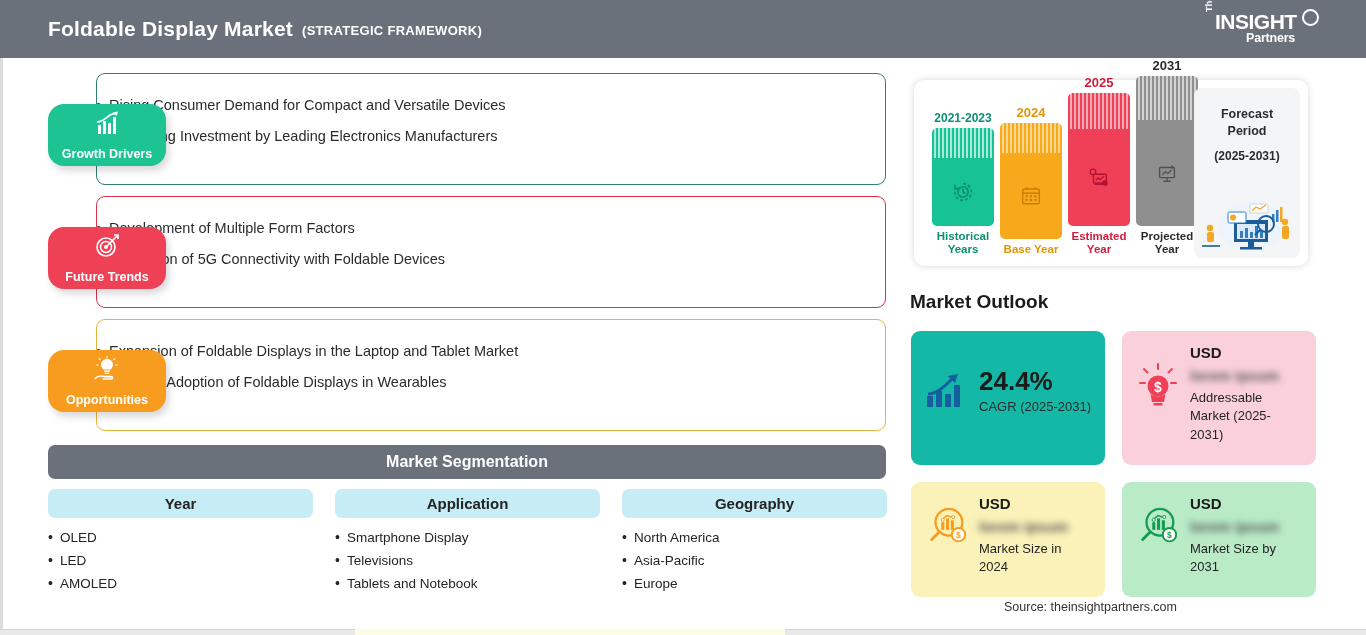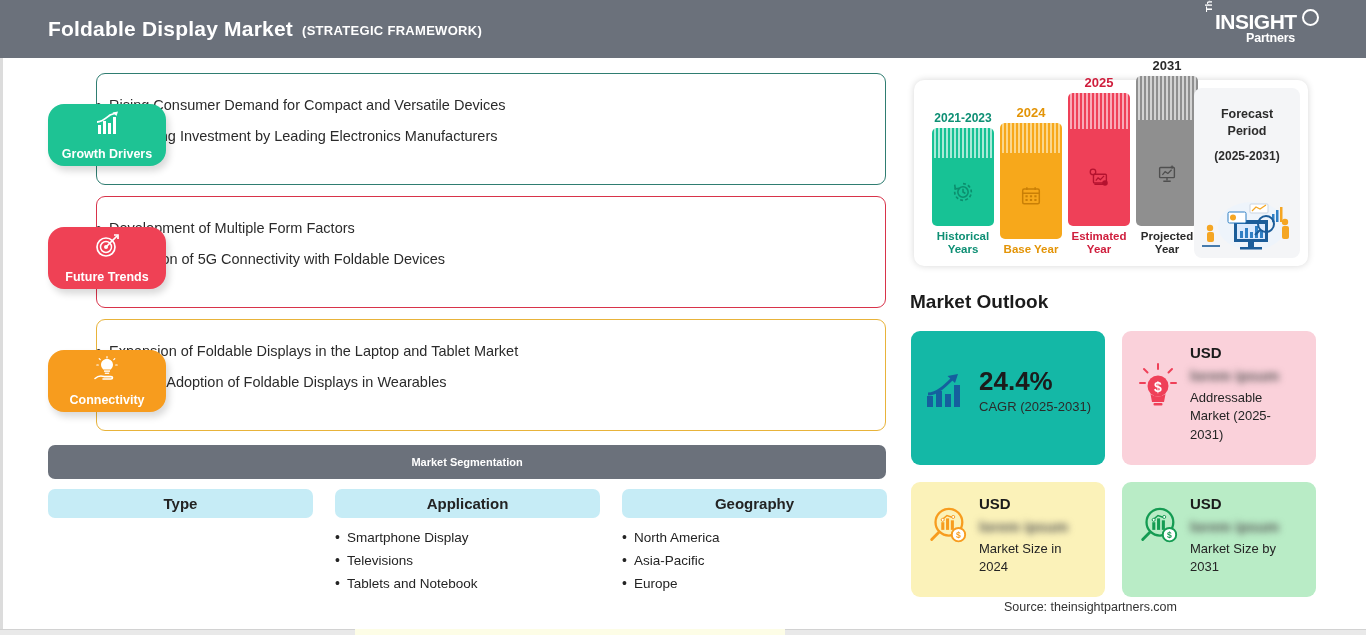--- a/index.html
+++ b/index.html
@@ -89,21 +89,21 @@
     position: absolute; top: 6px; left: 50%; transform: translateX(-50%);
     width: 30px; height: 26px;
   }
 
   
   .seg-header {
     position: absolute; left: 48px; top: 445px; width: 838px; height: 34px;
     background: #6b717b; border-radius: 7px;
     display: flex; align-items: center; justify-content: center;
   }
-  .seg-header-text { font-size: 11px; font-weight: bold; color: #ffffff; }
+  .seg-header-text { font-size: 16px; font-weight: bold; color: #ffffff; }
 
   .seg-col { position: absolute; top: 489px; width: 265px; }
   .seg-col.c1 { left: 48px; }
   .seg-col.c2 { left: 335px; }
   .seg-col.c3 { left: 622px; }
   .seg-col-head {
     width: 265px; height: 29px; background: #c6ecf6; border-radius: 7px;
     display: flex; align-items: center; justify-content: center;
   }
   .seg-col-head-text { font-size: 15px; font-weight: bold; color: #232323; }
@@ -263,31 +263,36 @@
         <g stroke="#fff" stroke-width="1.2" stroke-linecap="round">
           <path d="M15 .7 V2"></path>
             <path d="M7.2 2.6 L8.2 3.7"></path>
             <path d="M22.8 2.6 L21.8 3.7"></path>
           <path d="M4.8 9 H6.3"></path>
             <path d="M25.2 9 H23.7"></path>
         </g>
         <path d="M3 22.5 C6 19.8 9 19.6 12 20.6 L19 20.6 C21 20.6 21 23 19 23 L11 23" stroke="#fff" stroke-width="1.6" fill="none" stroke-linecap="round"></path>
       </svg>
     </span>
-    <span class="badge-label">Connectivity</span>
+    <span class="badge-label">Opportunities</span>
   </div>
 
   <div class="seg-header">
     <span class="seg-header-text">Market Segmentation</span>
   </div>
 
   <div class="seg-col c1">
     <div class="seg-col-head">
-      <span class="seg-col-head-text">Type</span>
-    </div>
+      <span class="seg-col-head-text">Year</span>
+    </div>
+    <ul class="seg-items">
+      <li>OLED</li>
+      <li>LED</li>
+      <li>AMOLED</li>
+    </ul>
   </div>
 
   <div class="seg-col c2">
     <div class="seg-col-head">
       <span class="seg-col-head-text">Application</span>
     </div>
     <ul class="seg-items">
       <li>Smartphone Display</li>
       <li>Televisions</li>
       <li>Tablets and Notebook</li>

